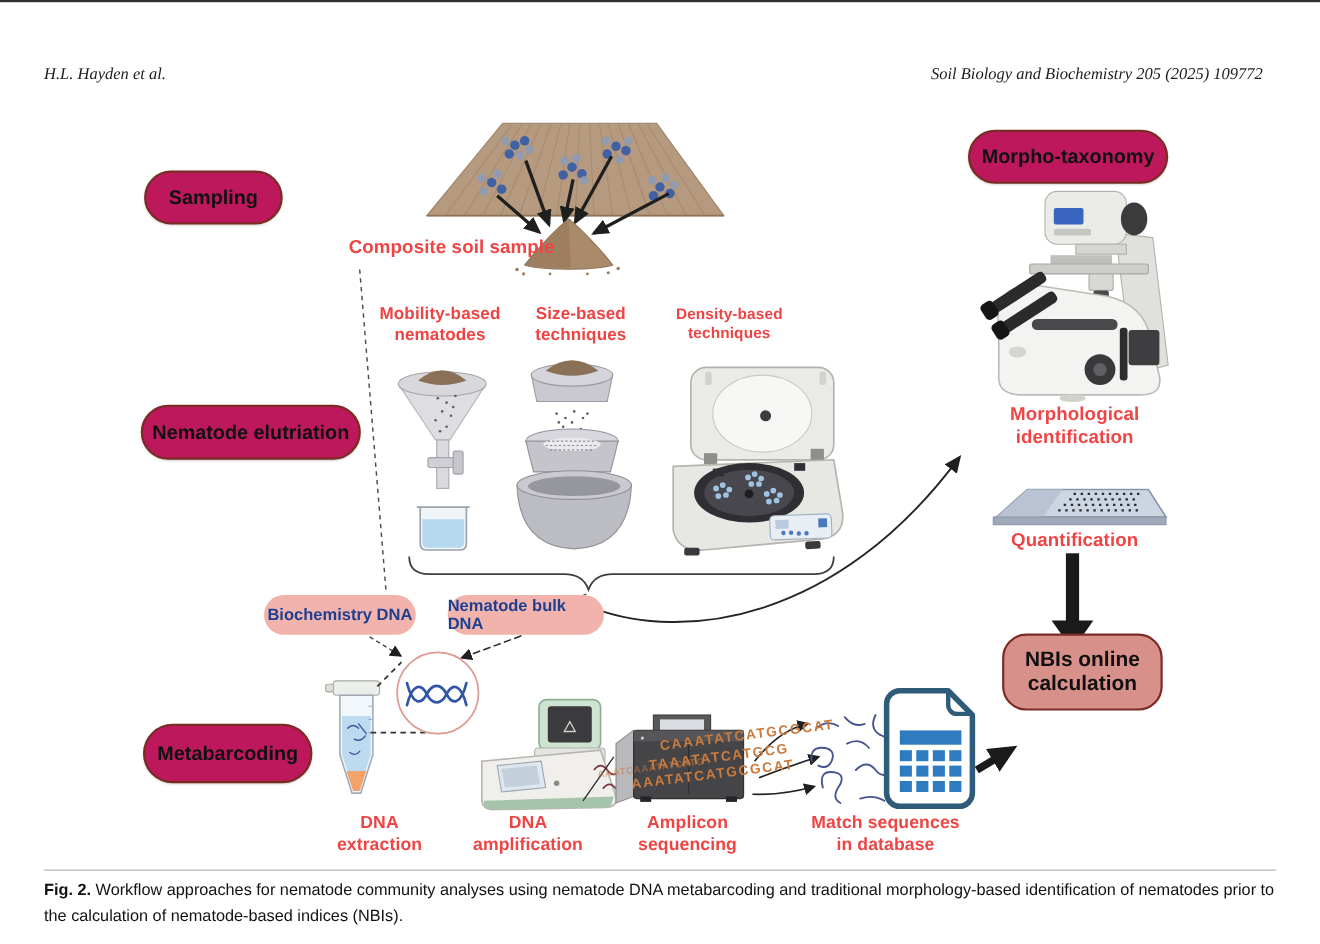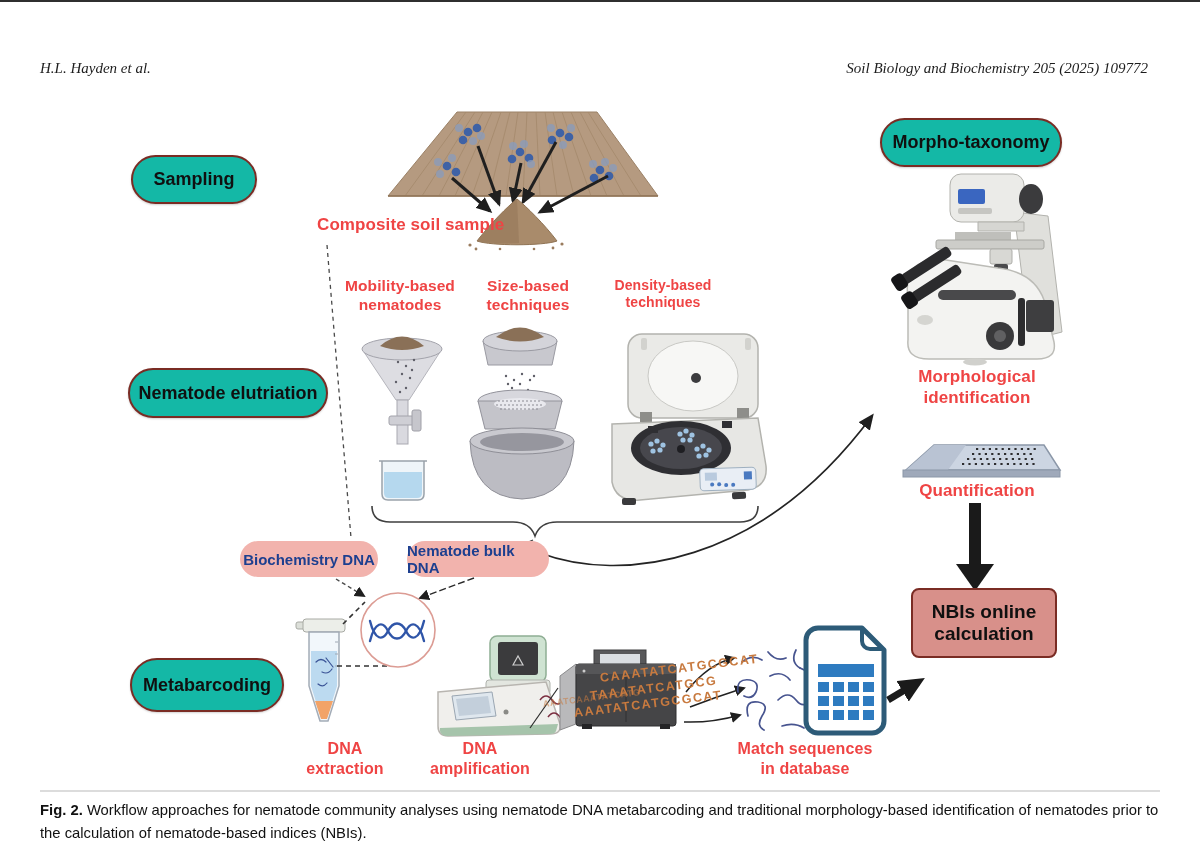--- a/index.html
+++ b/index.html
@@ -2,27 +2,27 @@
 <html><head>
 <meta charset="utf-8">
 <style>
   html,body{margin:0;padding:0;background:#ffffff;}
   #page{position:relative;width:1200px;height:858px;background:#ffffff;overflow:hidden;
         font-family:"Liberation Sans",sans-serif;}
   svg.layer{position:absolute;left:0;top:0;}
   .hdr{position:absolute;font-family:"Liberation Serif",serif;font-style:italic;
        font-size:15px;color:#1c1c1c;white-space:nowrap;}
   .stage-pill{position:absolute;display:flex;align-items:center;justify-content:center;
-       border:2.5px solid #7a2c24;background:#14b8a6;border-radius:28px;
+       border:2.5px solid #7a2c24;background:#be185d;border-radius:28px;
        font-weight:700;font-size:18px;color:#101010;box-shadow:0 1px 2px rgba(0,0,0,.18);}
   .dna-badge{position:absolute;display:flex;align-items:center;justify-content:center;
        background:#f2b3ad;border-radius:18px;font-weight:700;font-size:15px;color:#1d3f8f;}
-  .nbis-box{position:absolute;left:911px;top:588px;width:142px;height:66px;
+  .nbis-box{position:absolute;left:911px;top:576px;width:142px;height:66px;
        display:flex;align-items:center;justify-content:center;text-align:center;
-       background:#d8908a;border:2.5px solid #7a2c24;border-radius:8px;
+       background:#d8908a;border:2.5px solid #7a2c24;border-radius:22px;
        font-weight:700;font-size:19px;line-height:1.18;color:#101010;white-space:pre-line;}
   .fig-label{position:absolute;font-weight:700;color:#ef4444;text-align:center;
        white-space:pre-line;line-height:1.22;letter-spacing:.1px;}
   .seq-read{position:absolute;color:#c87a3f;font-weight:700;font-size:12.5px;
        letter-spacing:1.5px;transform:rotate(-7deg);transform-origin:left center;white-space:nowrap;}
   .caption{position:absolute;left:40px;top:799px;width:1121px;
        font-family:Liberation Sans, sans-serif;font-size:14.8px;line-height:1.55;color:#111;}
 </style>
 </head>
 <body>
@@ -379,20 +379,22 @@
 identification</div>
 <div class="fig-label" style="left:895px;top:481px;width:164px;font-size:17px">Quantification</div>
 
 <div class="nbis-box">NBIs online
 calculation</div>
 
 <div class="fig-label" style="left:285px;top:739px;width:120px;font-size:16px">DNA
 extraction</div>
 <div class="fig-label" style="left:408px;top:739px;width:144px;font-size:16px">DNA
 amplification</div>
+<div class="fig-label" style="left:553px;top:739px;width:144px;font-size:16px">Amplicon
+sequencing</div>
 <div class="fig-label" style="left:722px;top:739px;width:166px;font-size:16px">Match sequences
 in database</div>
 
 <div class="seq-read" style="left:600px;top:671px">CAAATATCATGCGCAT</div>
 <div class="seq-read" style="left:590px;top:689px">TAAATATCATGCG</div>
 <div class="seq-read" style="left:574px;top:706px">AAATATCATGCGCAT</div>
 <div class="seq-read" style="left:543px;top:699px;font-size:9px;opacity:.55;letter-spacing:.5px">AAATCAAATATCATG</div>
 
 <div class="caption"><b>Fig. 2.</b> <span>Workflow approaches for nematode community analyses using nematode DNA metabarcoding and traditional morphology-based identification of nematodes prior to the calculation of nematode-based indices (NBIs).</span></div>
 

